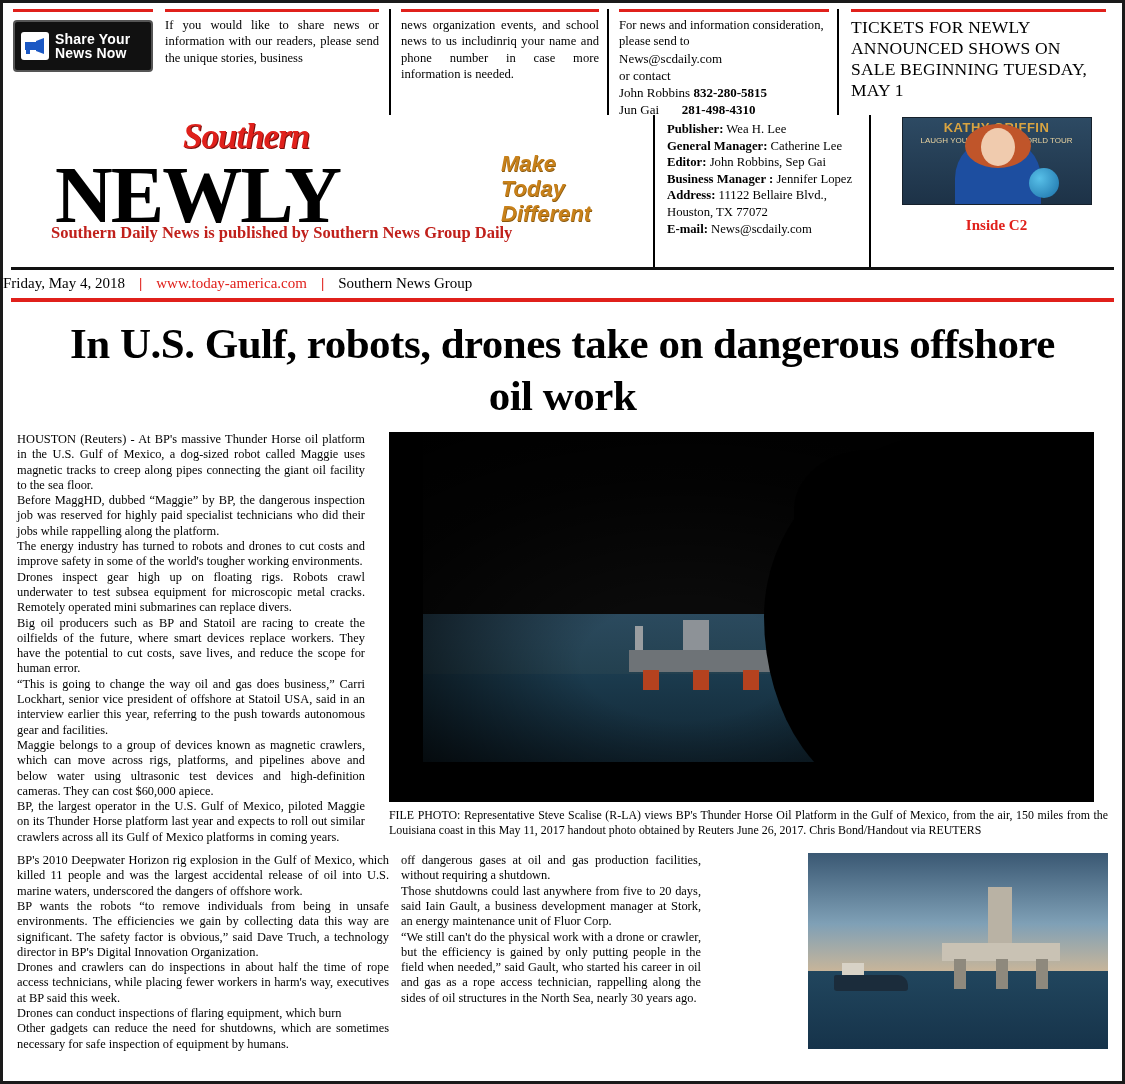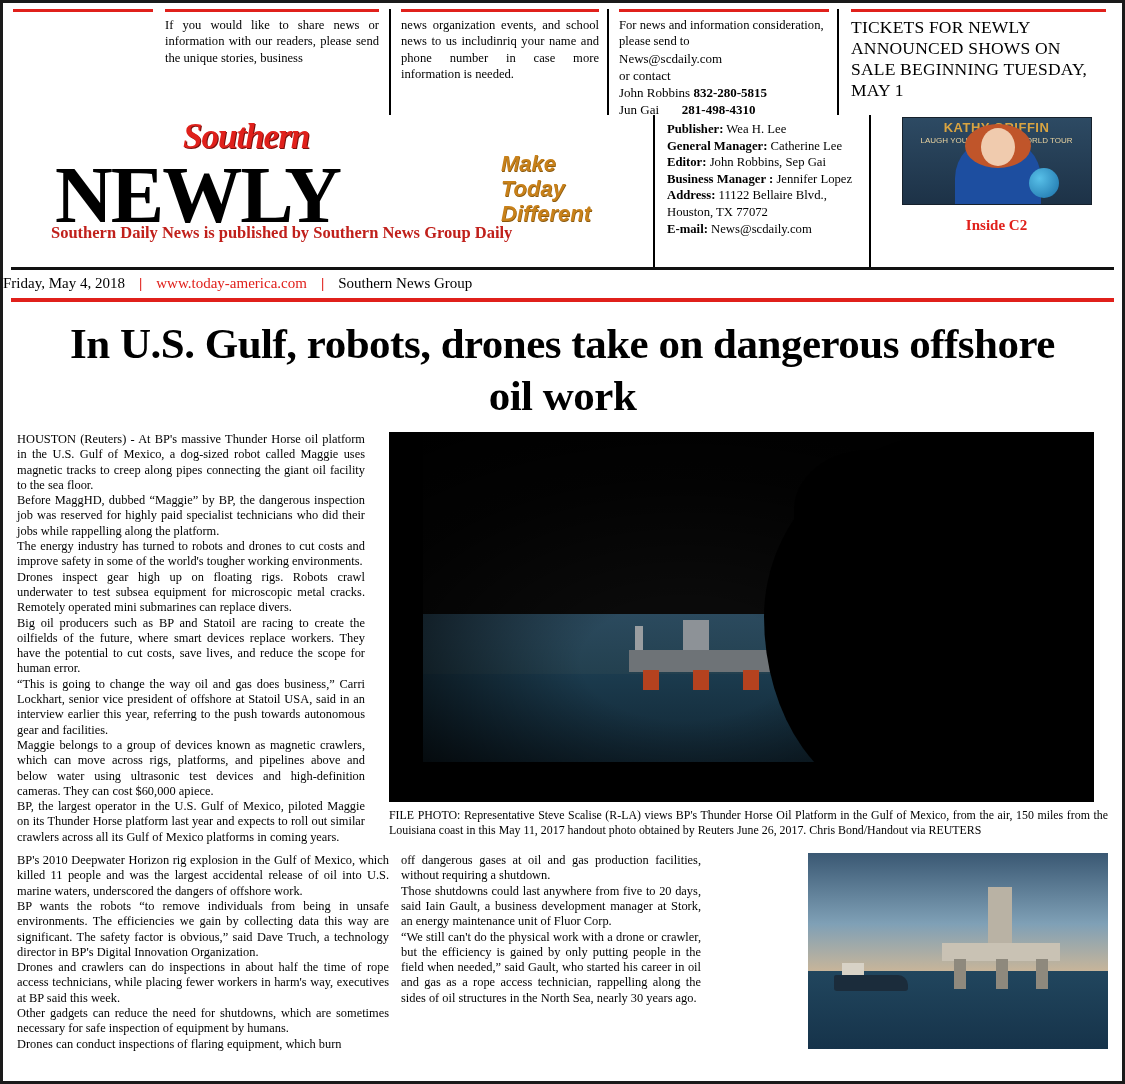--- a/index.html
+++ b/index.html
@@ -274,20 +274,33 @@
 </style>
 </head>
 <body>
 
 <div class="page">
 
   <div class="topband">
 
     <div class="share-box">
       <div class="tb-rule"></div>
+      <div class="share-badge">
+        <span class="icon">
+          <svg width="22" height="18" viewBox="0 0 22 18">
+            <rect x="1" y="5" width="11" height="8" fill="#1b58c4"></rect>
+            <polygon points="12,4 20,1 20,17 12,14" fill="#1b58c4"></polygon>
+            <rect x="2" y="13" width="4" height="4" fill="#1b58c4"></rect>
+          </svg>
+        </span>
+        <span class="txt">
+          <span>Share Your</span><br>
+          <span>News Now</span>
+        </span>
+      </div>
     </div>
 
     <div class="tb-col tb-c1">
       <div class="tb-rule"></div>
       <div class="tb-text">If you would like to share news or information with our readers, please send the unique stories, business</div>
     </div>
 
     <div class="tb-col tb-c2">
       <div class="tb-rule"></div>
       <div class="tb-text">news organization events, and school news to us includinriq your name and phone number in case more information is needed.</div>
@@ -402,22 +415,22 @@
     </div>
   </div>
 
   <div class="lower" style="padding-left:14px; padding-right:14px;">
 
     <div class="lower-col">
       <div class="body-text">
         <p>BP's 2010 Deepwater Horizon rig explosion in the Gulf of Mexico, which killed 11 people and was the largest accidental release of oil into U.S. marine waters, underscored the dangers of offshore work.</p>
         <p>BP wants the robots “to remove individuals from being in unsafe environments. The efficiencies we gain by collecting data this way are significant. The safety factor is obvious,” said Dave Truch, a technology director in BP's Digital Innovation Organization.</p>
         <p>Drones and crawlers can do inspections in about half the time of rope access technicians, while placing fewer workers in harm's way, executives at BP said this week.</p>
+        <p>Drones can conduct inspections of flaring equipment, which burn</p>
         <p>Other gadgets can reduce the need for shutdowns, which are sometimes necessary for safe inspection of equipment by humans.</p>
-        <p>Drones can conduct inspections of flaring equipment, which burn</p>
       </div>
     </div>
 
     <div style="width:300px;">
       <div class="body-text">
         <p>off dangerous gases at oil and gas production facilities, without requiring a shutdown.</p>
         <p>Those shutdowns could last anywhere from five to 20 days, said Iain Gault, a business development manager at Stork, an energy maintenance unit of Fluor Corp.</p>
         <p>“We still can't do the physical work with a drone or crawler, but the efficiency is gained by only putting people in the field when needed,” said Gault, who started his career in oil and gas as a rope access technician, rappelling along the sides of oil structures in the North Sea, nearly 30 years ago.</p>
       </div>
     </div>

